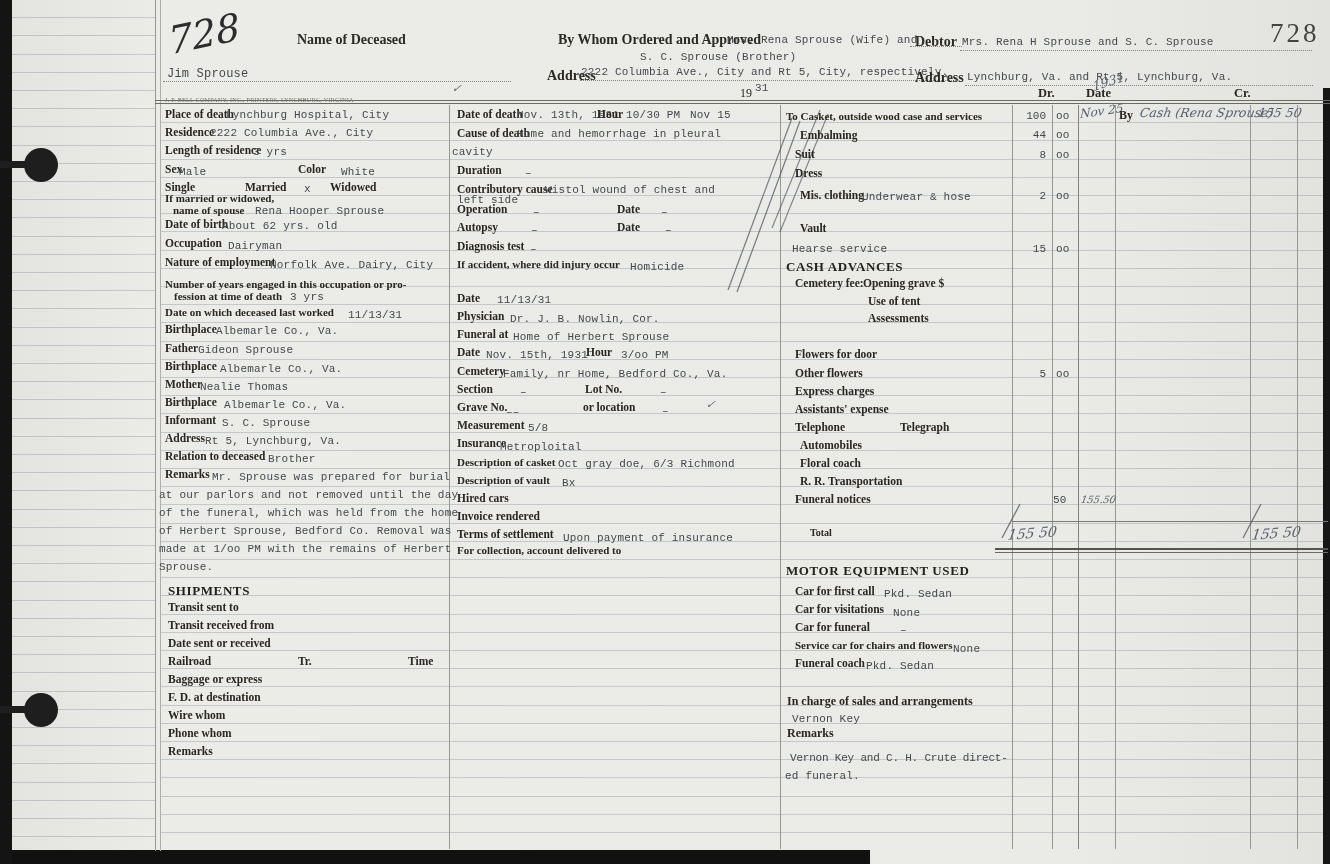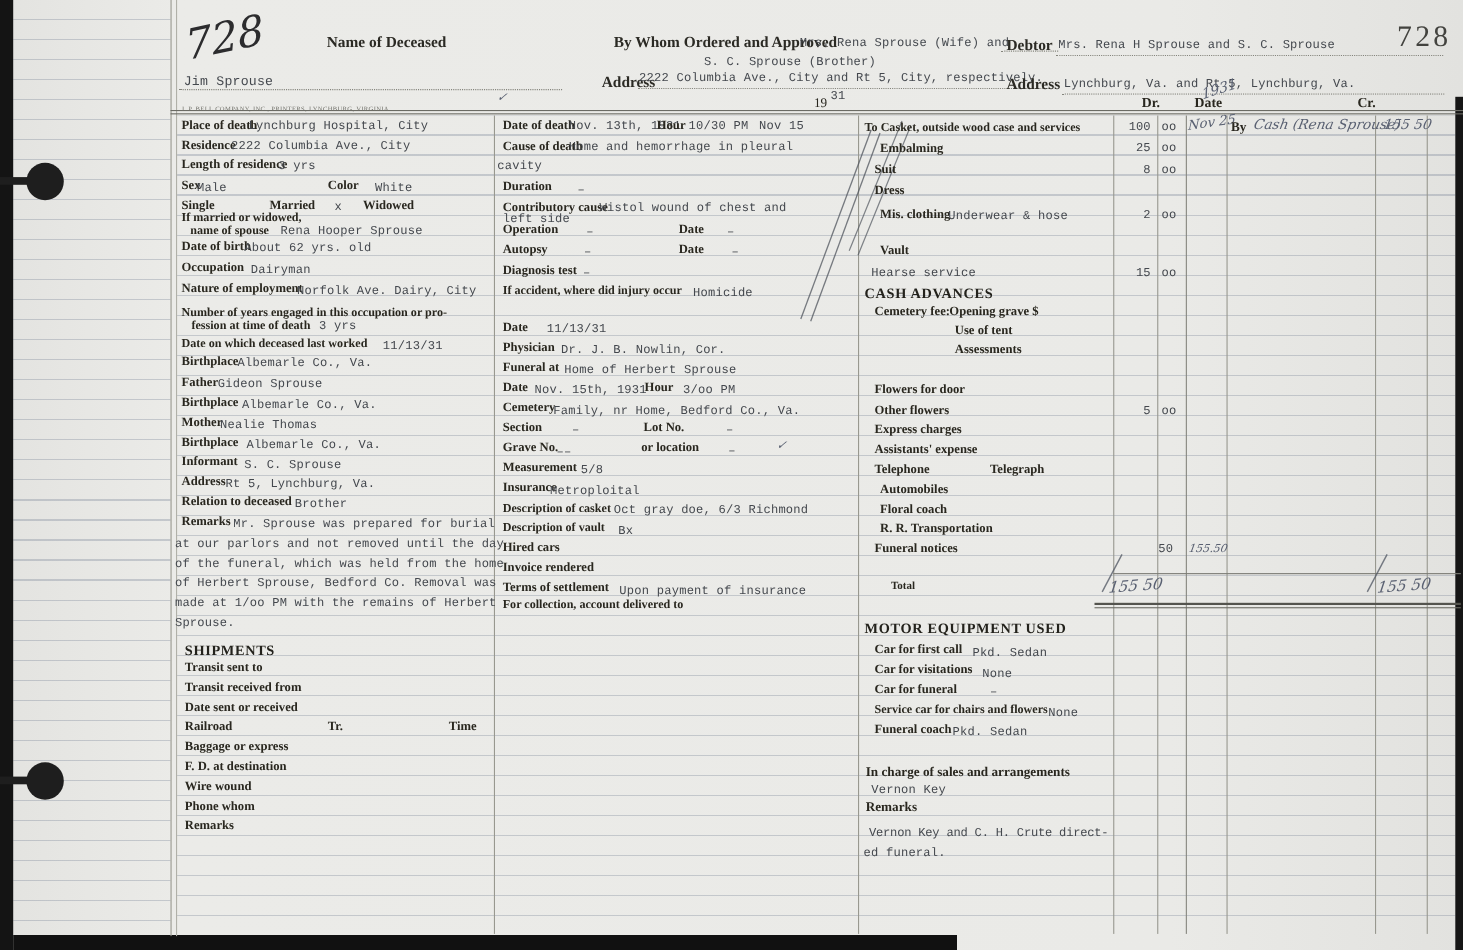--- a/index.html
+++ b/index.html
@@ -150,21 +150,21 @@
   <span class="t ty" style="left:159px;top:561px;">Sprouse.</span>
   <span class="t sec" style="left:168px;top:583px;">SHIPMENTS</span>
   <span class="t pr" style="left:168px;top:601px;">Transit sent to</span>
   <span class="t pr" style="left:168px;top:619px;">Transit received from</span>
   <span class="t pr" style="left:168px;top:637px;">Date sent or received</span>
   <span class="t pr" style="left:168px;top:655px;">Railroad</span>
   <span class="t pr" style="left:298px;top:655px;">Tr.</span>
   <span class="t pr" style="left:408px;top:655px;">Time</span>
   <span class="t pr" style="left:168px;top:673px;">Baggage or express</span>
   <span class="t pr" style="left:168px;top:691px;">F. D. at destination</span>
-  <span class="t pr" style="left:168px;top:709px;">Wire wound</span>
+  <span class="t pr" style="left:168px;top:709px;">Wire whom</span>
   <span class="t pr" style="left:168px;top:727px;">Phone whom</span>
   <span class="t pr" style="left:168px;top:745px;">Remarks</span>
 
   <span class="t pr" style="left:457px;top:108px;">Date of death</span>
   <span class="t ty" style="left:517px;top:109px;">Nov. 13th, 1931</span>
   <span class="t pr" style="left:597px;top:108px;">Hour</span>
   <span class="t ty" style="left:626px;top:109px;">10/30 PM</span>
   <span class="t ty" style="left:690px;top:109px;">Nov 15</span>
   <span class="t pr" style="left:457px;top:127px;">Cause of death</span>
   <span class="t ty" style="left:517px;top:128px;">Home and hemorrhage in pleural</span>
@@ -223,21 +223,21 @@
 
   <span class="t prl" style="left:786px;top:110px;">To Casket, outside wood case and services</span>
   <span class="amt" style="left:1012px;top:110px;">100</span>
   <span class="t ty" style="left:1056px;top:110px;">oo</span>
   <span class="t hw" style="left:1080px;top:104px;font-size:12px;transform:rotate(-8deg) skewX(-10deg);">Nov 25</span>
   <span class="t pr" style="left:1119px;top:108px;font-size:12px;">By</span>
   <span class="t hw" style="left:1140px;top:105px;font-size:12.5px;">Cash (Rena Sprouse)</span>
   <span class="t hw" style="left:1258px;top:105px;font-size:12.5px;">155 50</span>
 
   <span class="t pr" style="left:800px;top:129px;">Embalming</span>
-  <span class="amt" style="left:1012px;top:129px;">25</span>
+  <span class="amt" style="left:1012px;top:129px;">44</span>
   <span class="t ty" style="left:1056px;top:129px;">oo</span>
   <span class="t pr" style="left:795px;top:148px;">Suit</span>
   <span class="amt" style="left:1012px;top:149px;">8</span>
   <span class="t ty" style="left:1056px;top:149px;">oo</span>
   <span class="t pr" style="left:795px;top:167px;">Dress</span>
   <span class="t pr" style="left:800px;top:189px;">Mis. clothing</span>
   <span class="t ty" style="left:862px;top:191px;">Underwear &amp; hose</span>
   <span class="amt" style="left:1012px;top:190px;">2</span>
   <span class="t ty" style="left:1056px;top:190px;">oo</span>
   <span class="t pr" style="left:800px;top:222px;">Vault</span>

